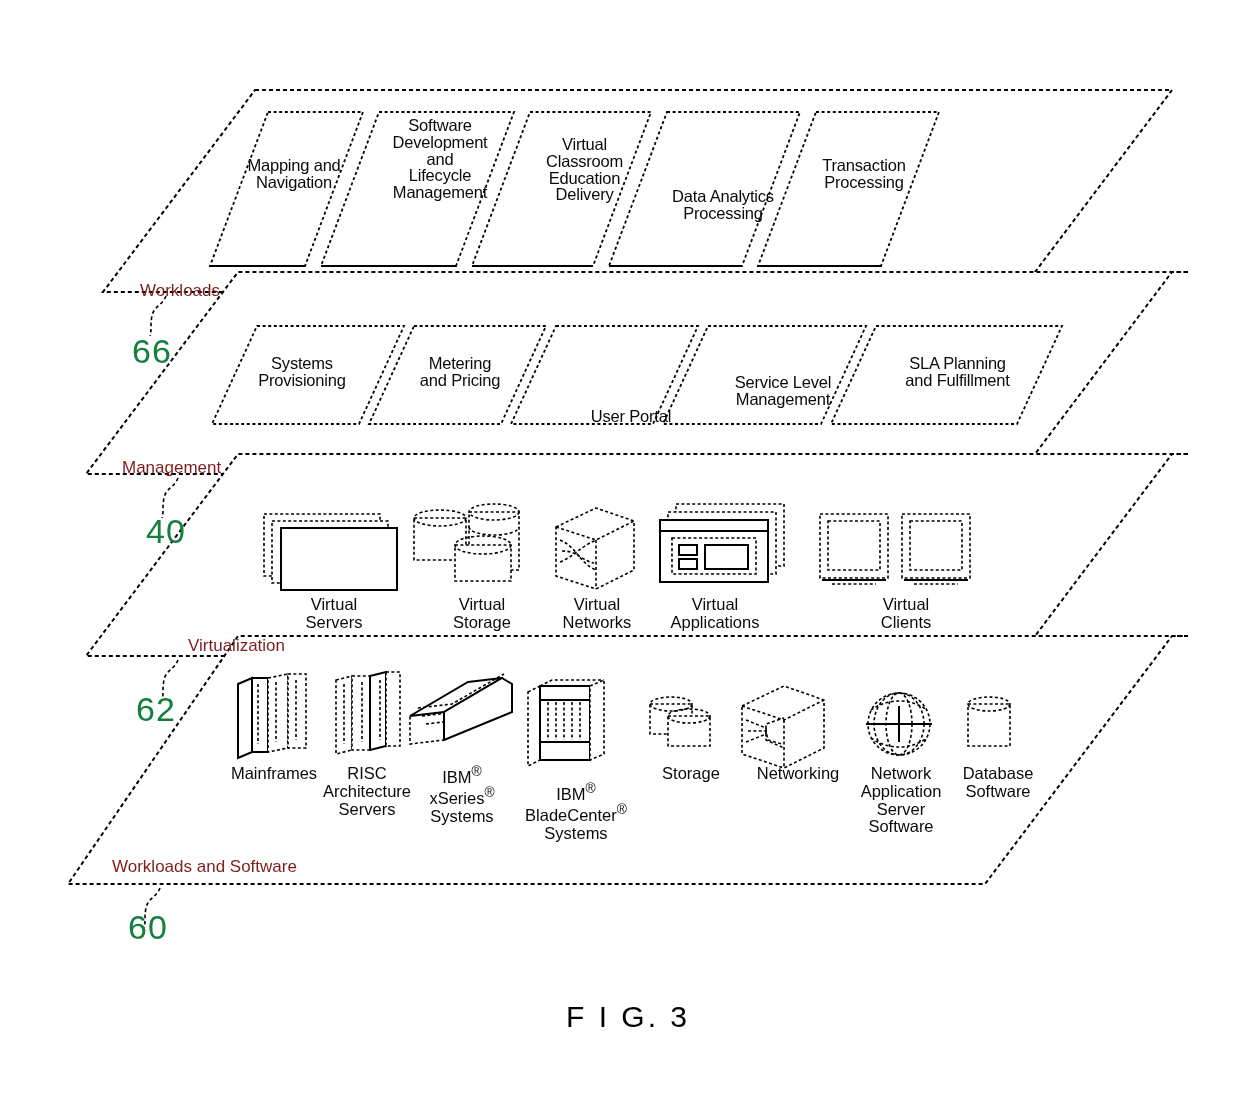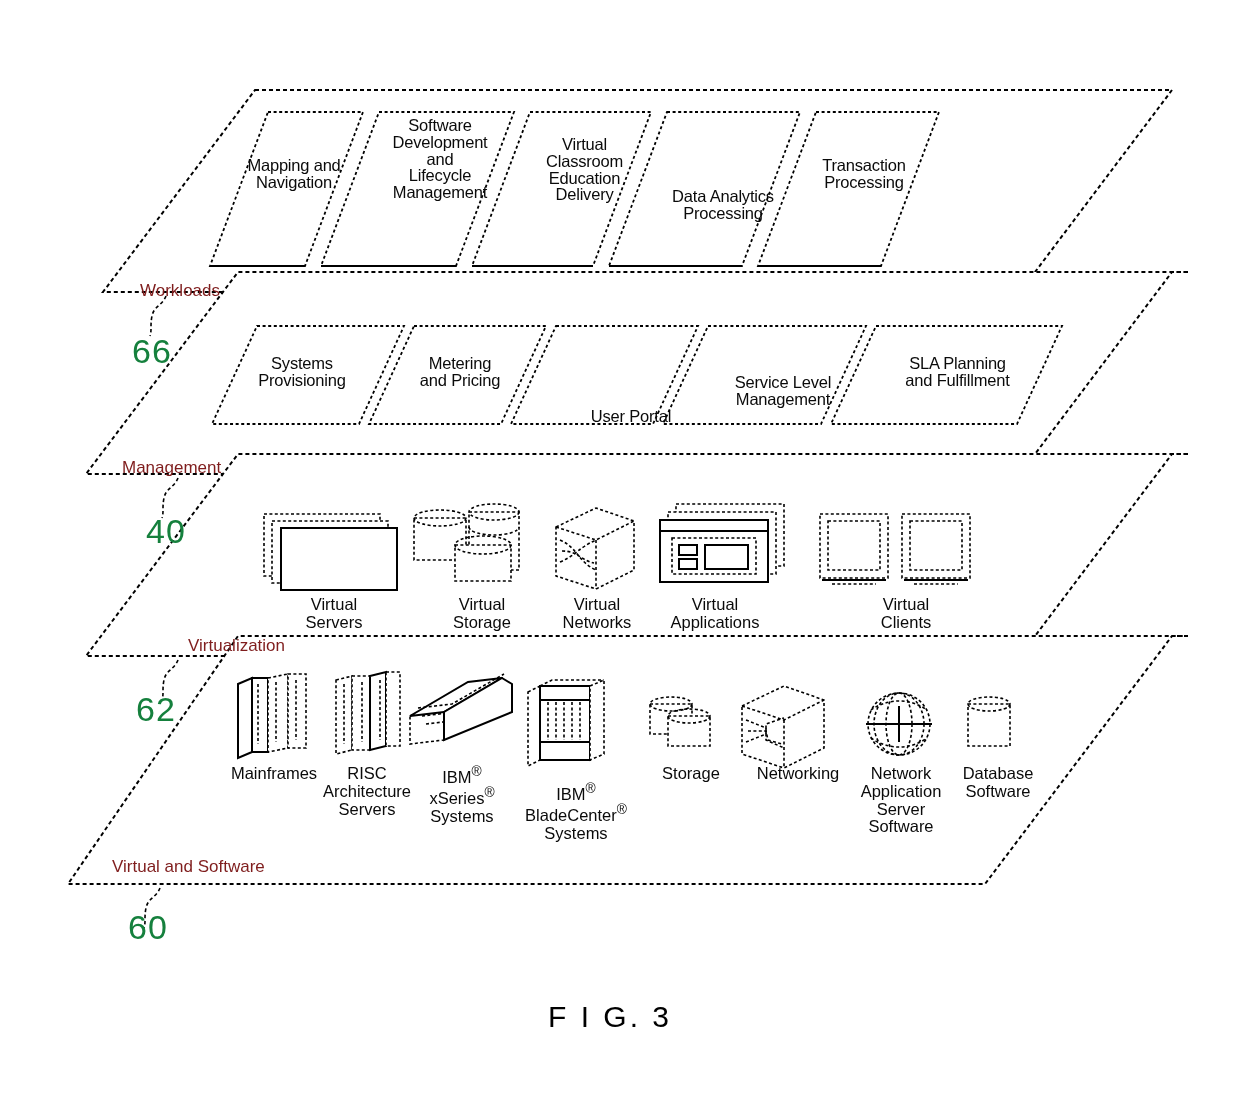--- a/index.html
+++ b/index.html
@@ -258,22 +258,22 @@
   <div class="icon-cap" style="left:851px;top:765px;width:100px;">Network
 Application
 Server
 Software</div>
   <div class="icon-cap" style="left:946px;top:765px;width:104px;">Database
 Software</div>
 
   <div class="layer-name" style="left:140px;top:281px;">Workloads</div>
   <div class="layer-name" style="left:122px;top:458px;">Management</div>
   <div class="layer-name" style="left:150px;top:636px;margin-left:38px;">Virtualization</div>
-  <div class="layer-name" style="left:112px;top:857px;">Virtual and Software</div>
+  <div class="layer-name" style="left:112px;top:857px;">Workloads and Software</div>
 
   <div class="refnum" style="left:132px;top:332px;">66</div>
   <div class="refnum" style="left:146px;top:512px;">40</div>
   <div class="refnum" style="left:136px;top:690px;">62</div>
   <div class="refnum" style="left:128px;top:908px;">60</div>
 
-  <div class="figcap" style="left:548px;top:1000px;">F I G. 3</div>
+  <div class="figcap" style="left:566px;top:1000px;">F I G. 3</div>
 
 </div>
 
 </body></html>

